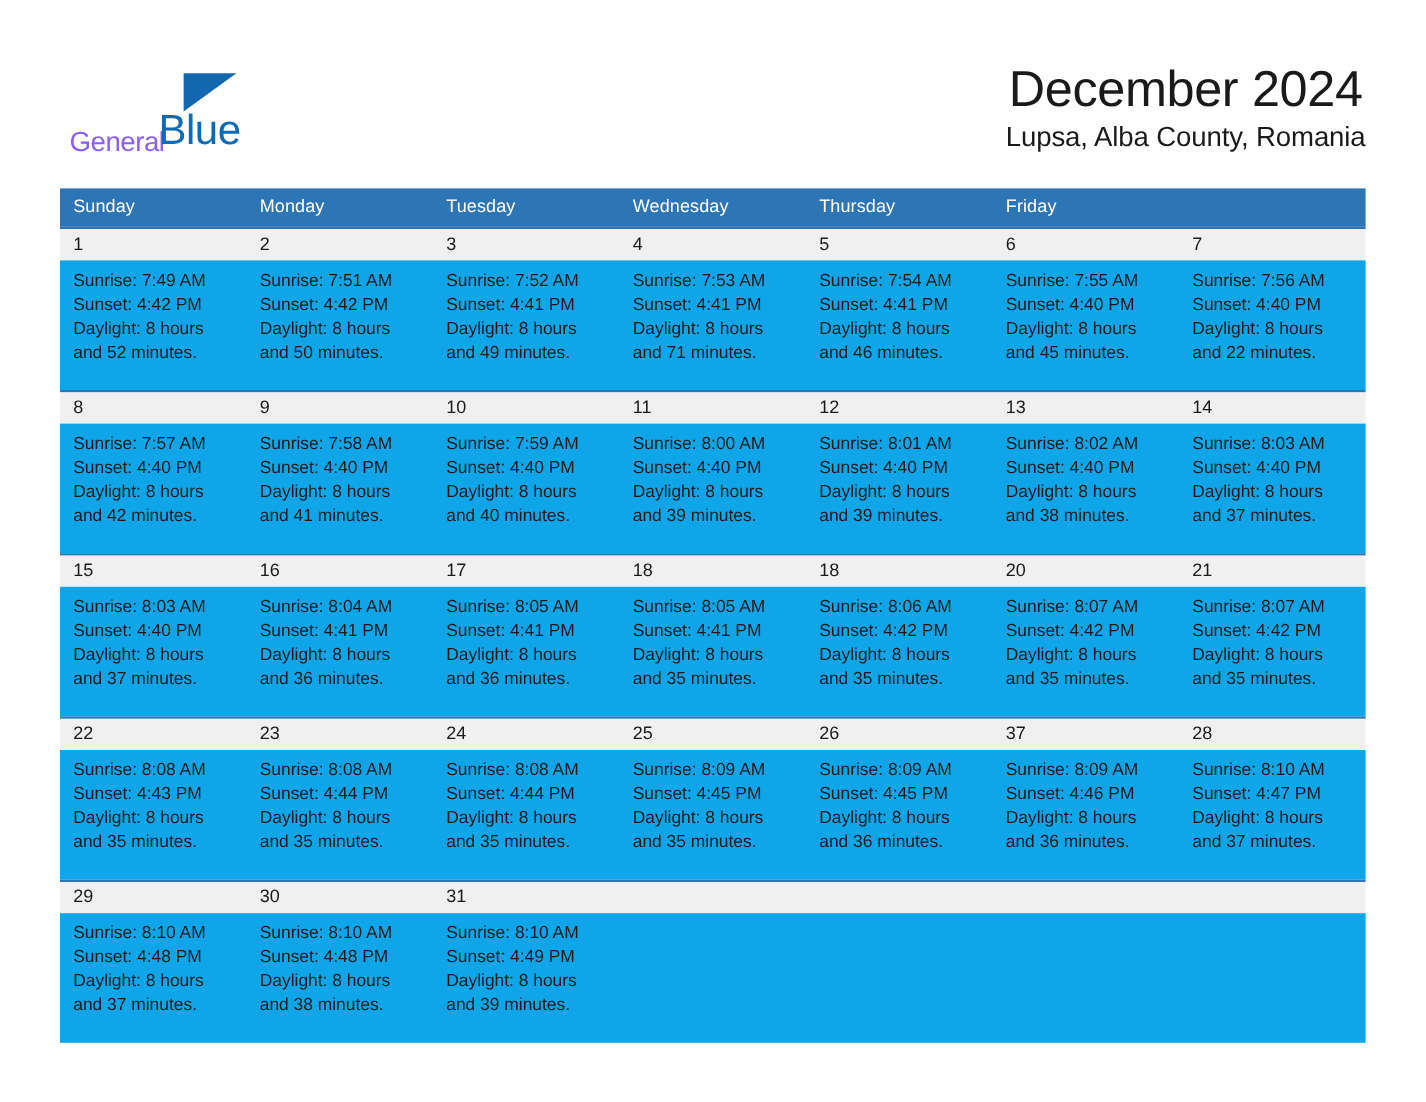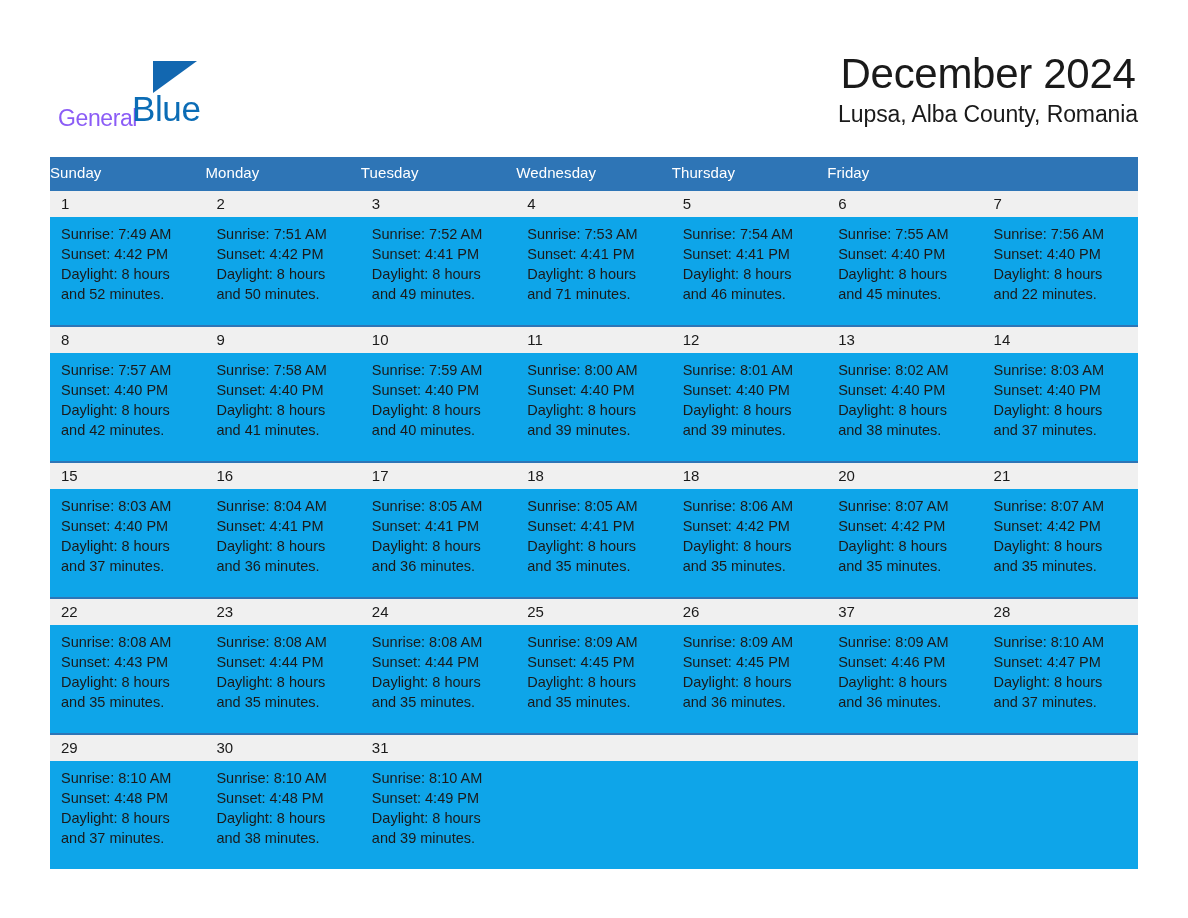--- a/index.html
+++ b/index.html
@@ -103,20 +103,21 @@
   .weekdays {
     display: grid;
     grid-template-columns: repeat(7, 1fr);
     background: #2e75b6;
     height: 32px;
   }
   .weekday {
     color: #ffffff;
     font-size: 15px;
     line-height: 32px;
+    padding-left: 11px;
     white-space: nowrap;
     letter-spacing: 0.1px;
   }
 
   .week {
     border-top: 2px solid #2e75b6;
   }
   .week:first-of-type { border-top: none; }
 
   .week-numbers {

